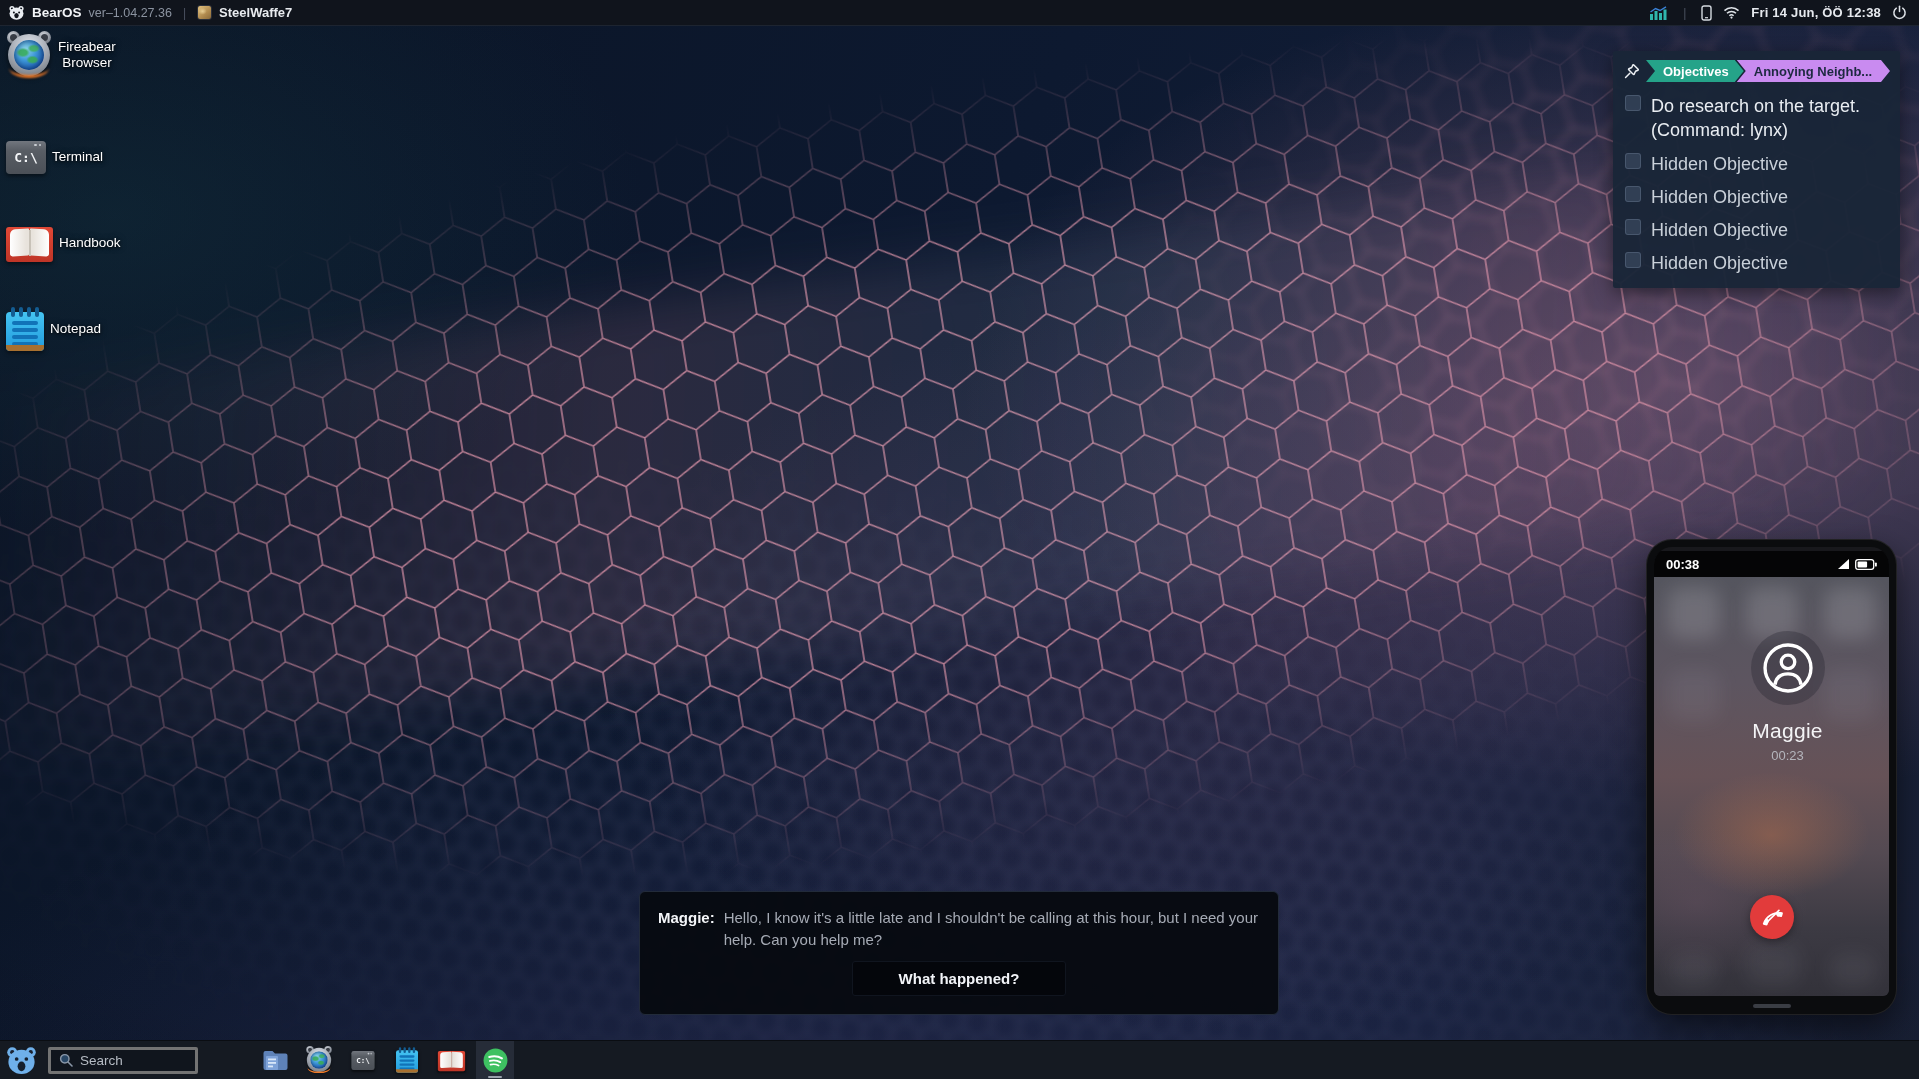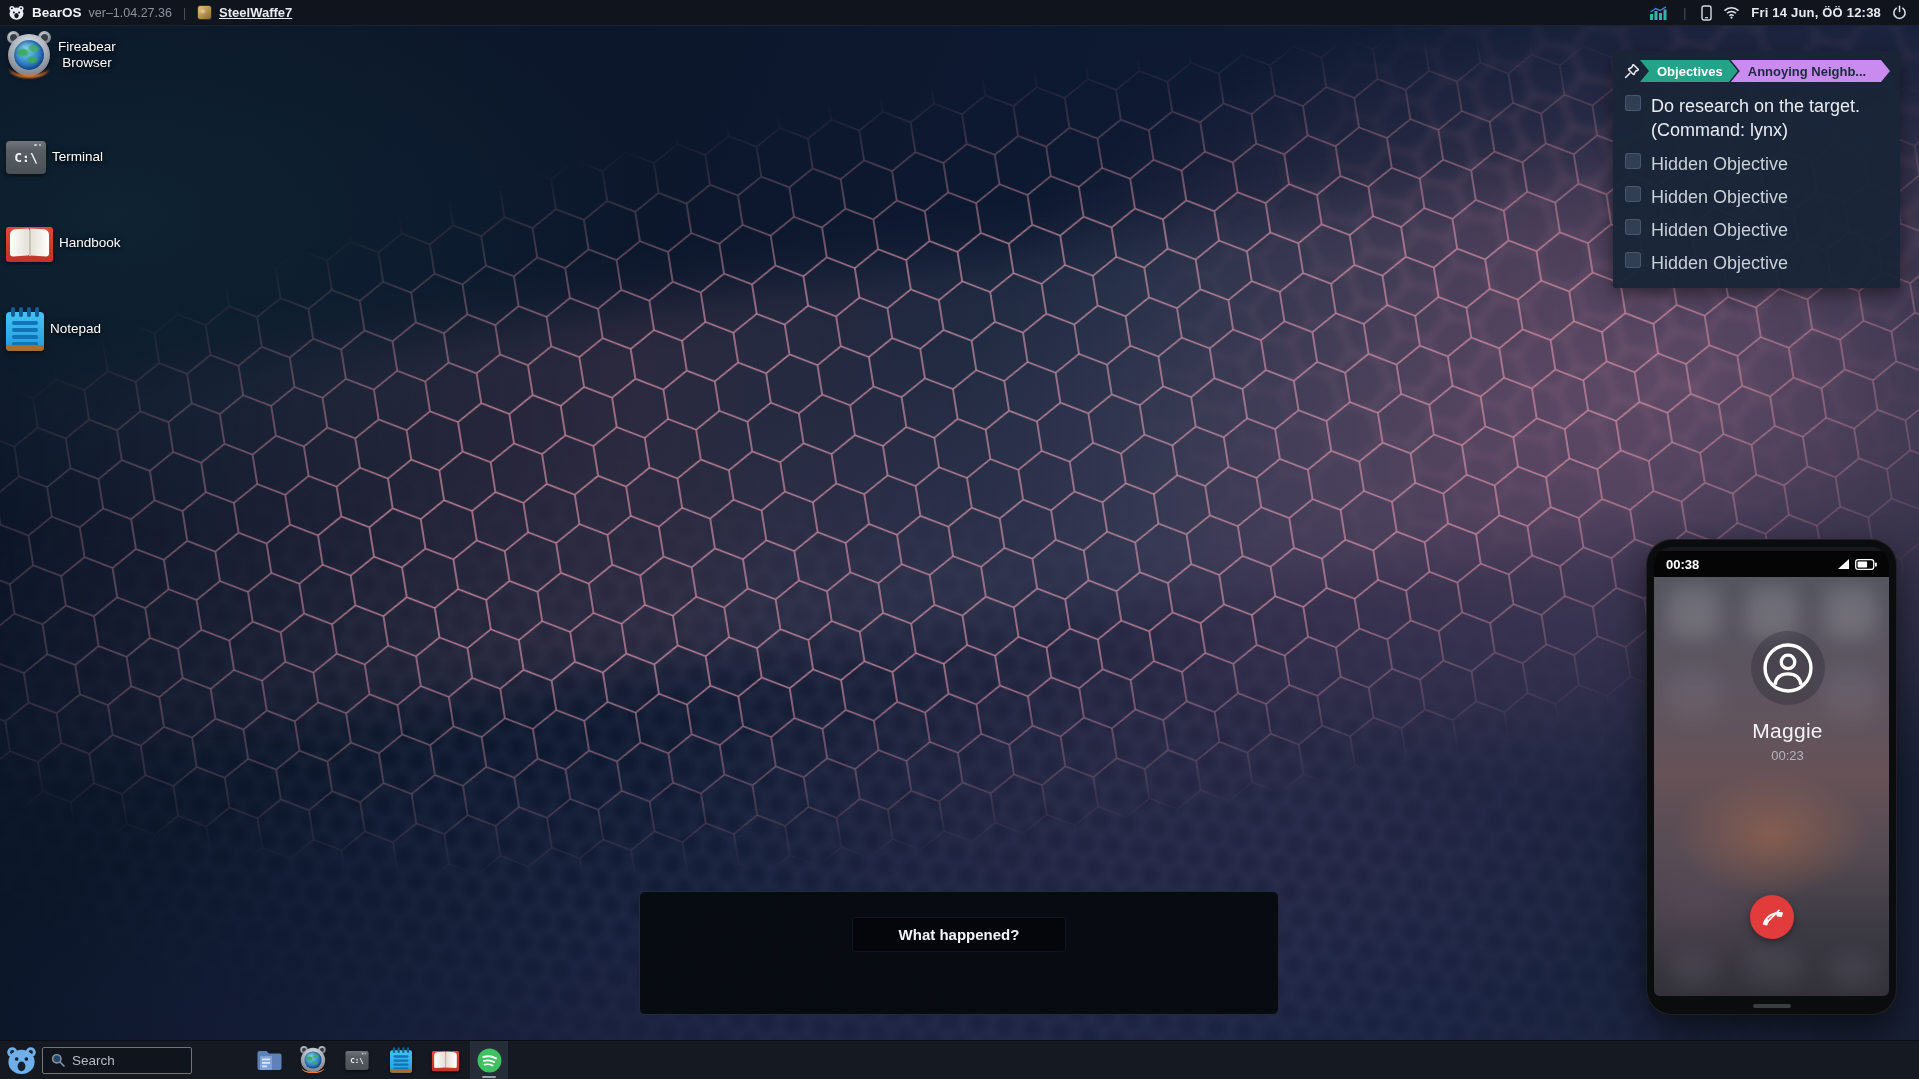--- a/index.html
+++ b/index.html
@@ -36,21 +36,21 @@
     border-bottom:1px solid #1d2430; display:flex; align-items:center; justify-content:space-between; z-index:40; }
   .tb-left, .tb-right { display:flex; align-items:center; height:100%; }
   .tb-left { padding-left:8px; gap:7px; }
   .tb-right { padding-right:12px; gap:11px; }
   .tb-osname { font-size:13.5px; font-weight:bold; color:#f2f4f7; }
   .tb-version { font-size:12.5px; color:#8b93a0; }
   .tb-sep { font-size:12px; color:#4a5260; padding:0 4px; }
   .doge { width:15px; height:15px; border-radius:3px; background:
       radial-gradient(6px 5px at 35% 40%, #e7cd92, transparent 70%),
       linear-gradient(140deg, #d9b877 10%, #b08a4e 60%, #8a6a3a 100%); border:1px solid #2a2f3a; }
-  .tb-user { font-size:13px; color:#e8ebef; font-weight:bold;text-decoration:underline; }
+  .tb-user { font-size:13px; color:#e8ebef; font-weight:bold; }
   .tb-icon { display:flex; align-items:center; }
   .tb-clock { font-size:13px; color:#e6e9ee; font-weight:bold; letter-spacing:.2px; }
 
   
   .desk-icon { position:absolute; width:84px; display:flex; flex-direction:row; align-items:center; gap:6px; cursor:default; z-index:10; }
   .desk-label { font-size:13.5px; color:#fff; text-align:center; line-height:1.18; text-shadow:0 1px 3px rgba(0,0,0,.85), 0 0 6px rgba(0,0,0,.5); }
   .icon-box { width:50px; height:48px; display:flex; align-items:center; justify-content:center; }
 
   
   .ic-fireabear { position:relative; width:46px; height:46px; }
@@ -92,21 +92,21 @@
   .np-body { position:absolute; inset:5px 0 0 0; background:linear-gradient(180deg,#45c4f2 0%,#219bdd 100%); border-radius:4px; box-shadow:0 2px 4px rgba(0,0,0,.5); }
   .np-rings { position:absolute; top:0; left:5px; right:5px; display:flex; justify-content:space-between; }
   .np-rings i { width:4px; height:10px; background:#135d92; border-radius:2px; }
   .np-lines { position:absolute; top:14px; left:6px; right:6px; }
   .np-lines i { display:block; height:3.5px; background:#1173b8; border-radius:2px; margin-bottom:3.5px; }
   .np-base { position:absolute; bottom:0; left:0; right:0; height:6px; background:#a8702f; border-radius:0 0 4px 4px; }
 
   
   .obj-panel { position:absolute; left:1613px; top:51px; width:287px; background:rgba(25,37,55,0.96);
       border-radius:2px; box-shadow:0 5px 18px rgba(0,0,0,.45); padding:9px 10px 12px 10px; z-index:30; }
-  .obj-header { display:flex; align-items:center; gap:0; }
+  .obj-header { display:flex; align-items:center; gap:6px; }
   .obj-tabs { display:flex; flex:1; }
   .obj-tab { height:22px; display:flex; align-items:center; font-size:13px; font-weight:bold; padding:0 15px 0 17px;
       clip-path:polygon(0 0, calc(100% - 9px) 0, 100% 50%, calc(100% - 9px) 100%, 0 100%, 9px 50%); cursor:pointer; }
   .obj-tab.green { background:#25a389; color:#fff; z-index:2; }
   .obj-tab.purple { background:#c98bf0; color:#1d2940; margin-left:-7px; flex:1; z-index:1; }
   .obj-list { margin-top:12px; display:flex; flex-direction:column; gap:9px; }
   .obj-row { display:flex; gap:10px; align-items:flex-start; padding-left:2px; }
   .obj-check { flex:0 0 16px; width:16px; height:16px; margin-top:1px; border-radius:3px;
       background:rgba(72,88,112,0.5); border:1px solid rgba(125,145,170,0.3); cursor:pointer; }
   .obj-text { font-size:18px; color:#e9edf2; line-height:1.35; }
@@ -142,21 +142,21 @@
   .dlg-line { display:flex; }
   .dlg-speaker { flex:0 0 auto; font-size:15px; font-weight:bold; color:#f4f6f9; margin-right:9px; line-height:1.45; }
   .dlg-msg { font-size:15px; color:#a6abb5; line-height:1.45; }
   .dlg-btn { display:block; margin:10px auto 0 auto; padding:8px 46px; background:#04060b; border:1px solid #10151f;
       border-radius:3px; font-size:15px; font-weight:bold; color:#f2f4f8; font-family:inherit; cursor:pointer; }
 
   
   .taskbar { position:absolute; left:0; right:0; bottom:0; height:39px; background:#151a22; border-top:1px solid #0a0d12;
       display:flex; align-items:center; z-index:40; }
   .start-btn { width:42px; height:39px; display:flex; align-items:center; justify-content:center; cursor:pointer; }
-  .search-box { width:150px; height:27px; margin-left:0; background:#10151d; border:1px solid #737373; border-radius:2px;
+  .search-box { width:150px; height:27px; margin-left:6px; background:#10151d; border:3px solid #737373; border-radius:2px;
       display:flex; align-items:center; padding:0 8px; gap:7px; }
   .search-box input { flex:1; min-width:0; background:transparent; border:none; outline:none; color:#d4d9df; font-size:13.5px; font-family:inherit; }
   .search-box input::placeholder { color:#b6bcc4; }
   .tb-apps { display:flex; align-items:center; margin-left:58px; }
   .app-btn { position:relative; width:38px; height:39px; display:flex; align-items:center; justify-content:center; cursor:pointer; margin-right:6px; }
   .app-btn.active { background:#262c38; }
   .app-btn.active::after { content:""; position:absolute; bottom:2px; left:50%; width:14px; height:2px; margin-left:-7px; background:#9aa1ac; border-radius:1px; }
   .mini { transform:scale(0.58); transform-origin:center center; }
 </style>
 </head>
@@ -392,20 +392,24 @@
             </g>
             <rect x="11.3" y="1.5" width="1.7" height="21" rx="0.85" transform="rotate(45 12 12)" fill="#fff"></rect>
           </svg>
         </div>
       </div>
     </div>
     <div class="home-bar"></div>
   </div>
 
   <div class="dialog">
+    <div class="dlg-line">
+      <span class="dlg-speaker">Maggie:</span>
+      <span class="dlg-msg">Hello, I know it's a little late and I shouldn't be calling at this hour, but I need your help. Can you help me?</span>
+    </div>
     <button class="dlg-btn">What happened?</button>
   </div>
 
   <div class="taskbar">
     <div class="start-btn">
       <svg width="33" height="30" viewBox="0 0 34 30">
         <circle cx="7.5" cy="7" r="5.2" fill="#6fb0ea"></circle>
           <circle cx="26.5" cy="7" r="5.2" fill="#6fb0ea"></circle>
         <circle cx="7.5" cy="7" r="2.2" fill="#1a2230"></circle>
           <circle cx="26.5" cy="7" r="2.2" fill="#1a2230"></circle>

